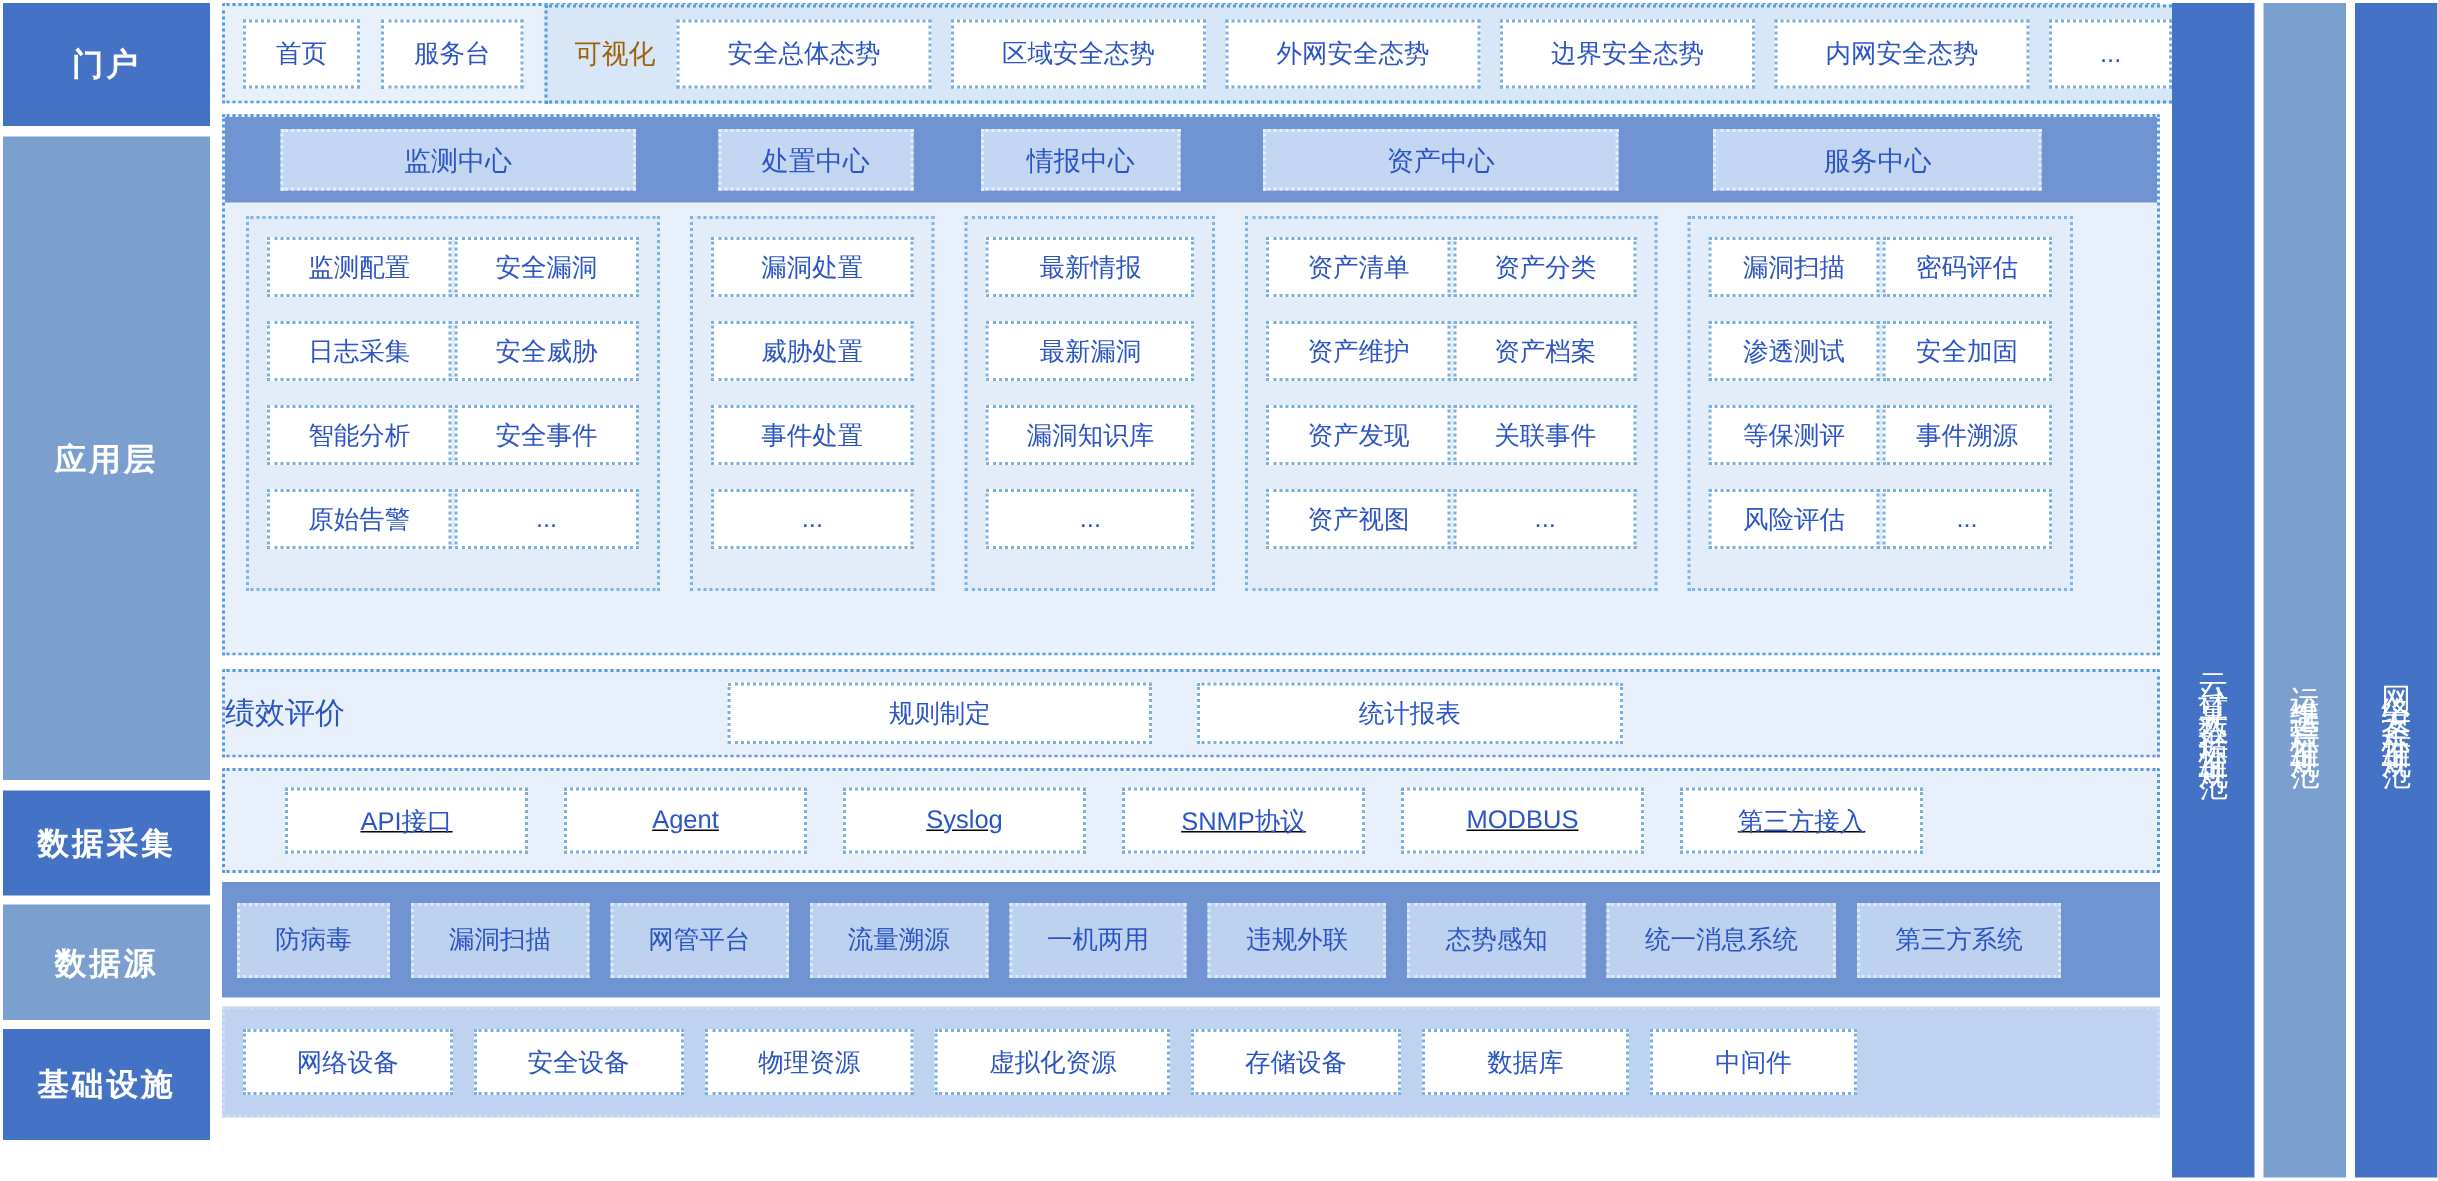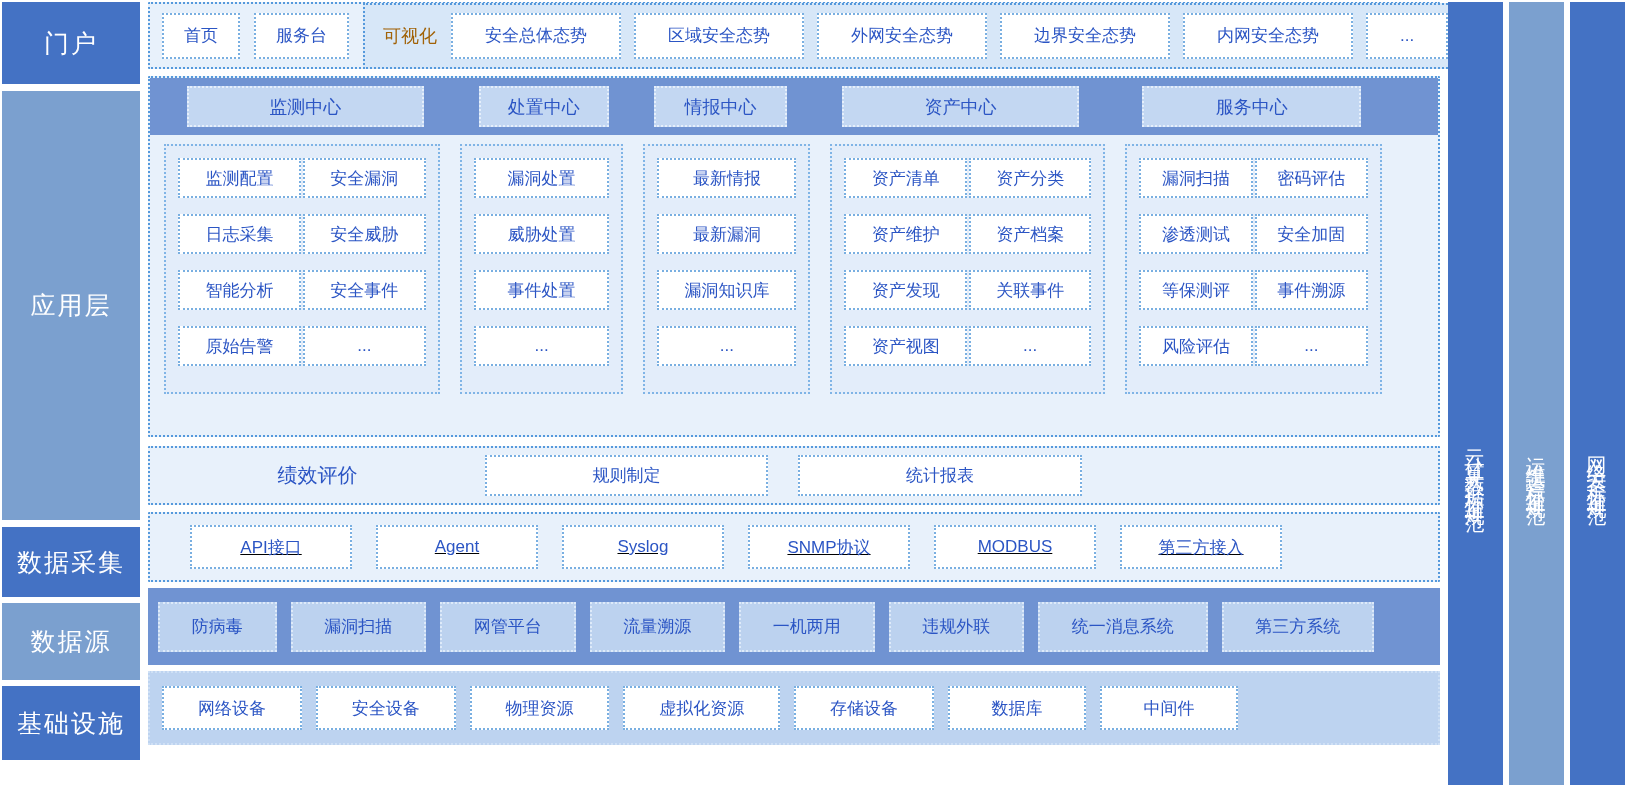--- a/index.html
+++ b/index.html
@@ -5,21 +5,21 @@
   * { margin:0; padding:0; box-sizing:border-box; }
   html,body { background:#ffffff; }
   body { width:1625px; height:787px; font-family:"Liberation Sans","DejaVu Sans",sans-serif; }
 
   .diagram { position:relative; width:1625px; height:787px; display:flex; padding:2px 0 0 2px; }
 
   
   .left-col { width:138px; display:flex; flex-direction:column; flex:0 0 auto; }
   .layer-label {
     display:flex; align-items:center; justify-content:center;
-    color:#ffffff; font-size:25px; letter-spacing:2px;
+    color:#ffffff; font-size:21px; letter-spacing:2px;font-weight:bold;
   }
   .bg-dark { background:#4472C4; }
   .bg-med  { background:#7BA0CF; }
   .h-portal  { height:82px; margin-bottom:7px; }
   .h-app     { height:429px; margin-bottom:7px; }
   .h-collect { height:70px; margin-bottom:6px; }
   .h-source  { height:77px; margin-bottom:6px; }
   .h-infra   { height:74px; }
 
   
@@ -63,21 +63,21 @@
   .columns { display:flex; gap:20px; margin:9px 56px 0 14px; }
   .app-col {
     background:#E3EDFA; border:2px dotted #7FB4E6;
     padding:12px 12px; display:flex; gap:2px; height:250px;
   }
   .subcol { flex:1; display:flex; flex-direction:column; gap:16px; }
   .subcol .wbox { height:40px; width:100%; flex:0 0 auto; }
 
   
   .perf-row { height:59px; margin-top:9px; display:flex; align-items:center; }
-  .perf-label { width:26%; text-align:center; color:#2B55C4; font-size:20px; white-space:nowrap; }
+  .perf-label { width:26%; text-align:left; color:#2B55C4; font-size:20px; white-space:nowrap; }
   .perf-box { width:22%; height:41px; margin-right:30px; }
 
   
   .collect-row { height:70px; margin-bottom:6px; display:flex; align-items:center; gap:24px; padding:0 0 0 40px;text-decoration:underline; }
   .collect-row .wbox { height:44px; min-width:162px; padding:0 18px; }
 
   
   .source-row {
     height:77px; margin-bottom:6px; background:#7093D2;
     display:flex; align-items:center; gap:14px; padding:0 66px 0 10px;
@@ -236,20 +236,21 @@
         <div class="wbox">第三方接入</div>
       </div>
 
     <div class="source-row">
         <div class="source-chip">防病毒</div>
         <div class="source-chip">漏洞扫描</div>
         <div class="source-chip">网管平台</div>
         <div class="source-chip">流量溯源</div>
         <div class="source-chip">一机两用</div>
         <div class="source-chip">违规外联</div>
+        <div class="source-chip">态势感知</div>
         <div class="source-chip">统一消息系统</div>
         <div class="source-chip">第三方系统</div>
       </div>
 
     <div class="infra-row">
         <div class="wbox">网络设备</div>
         <div class="wbox">安全设备</div>
         <div class="wbox">物理资源</div>
         <div class="wbox">虚拟化资源</div>
         <div class="wbox">存储设备</div>

